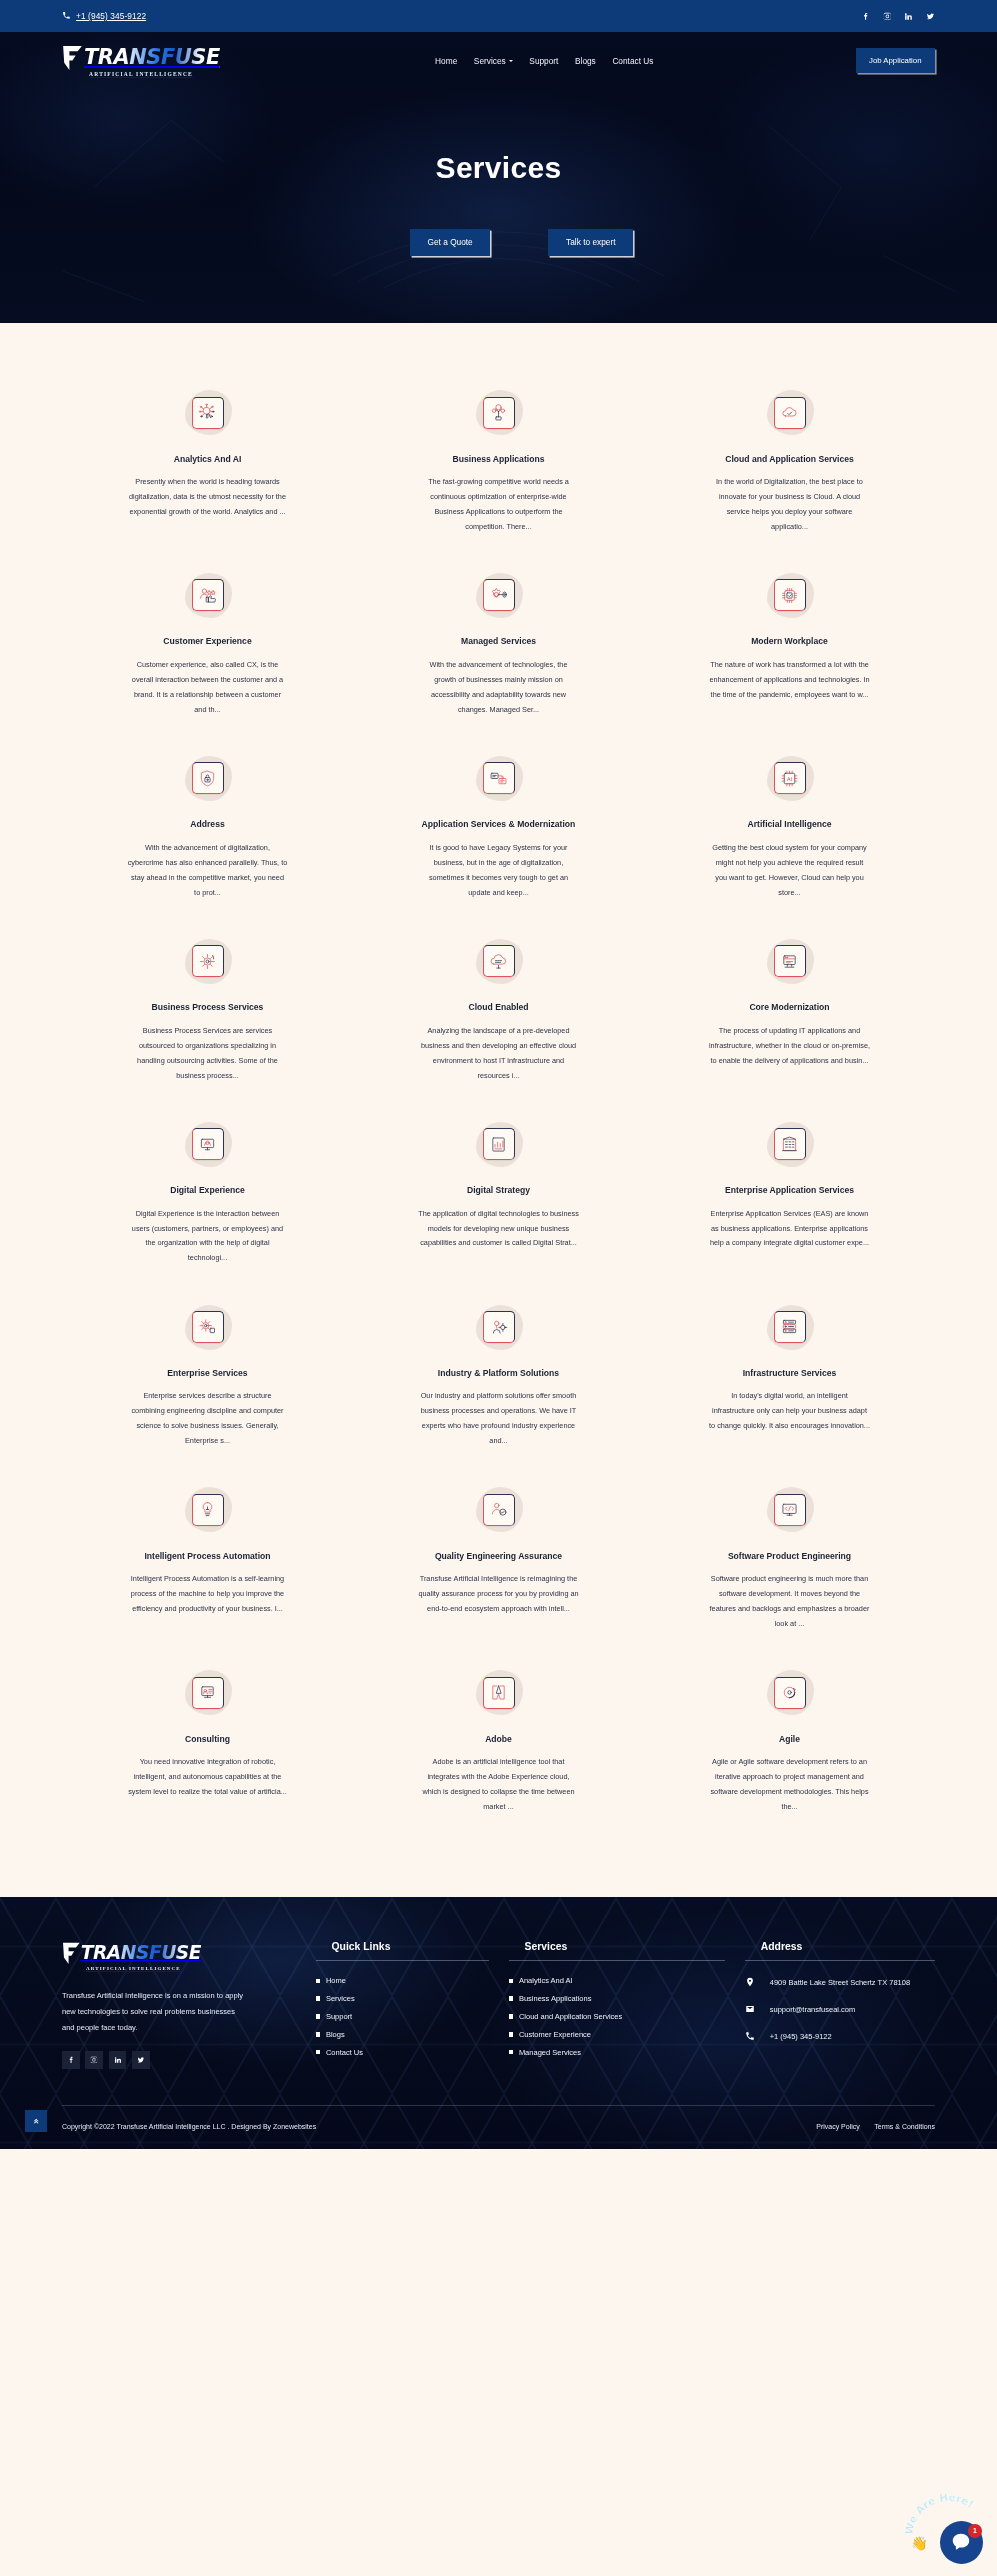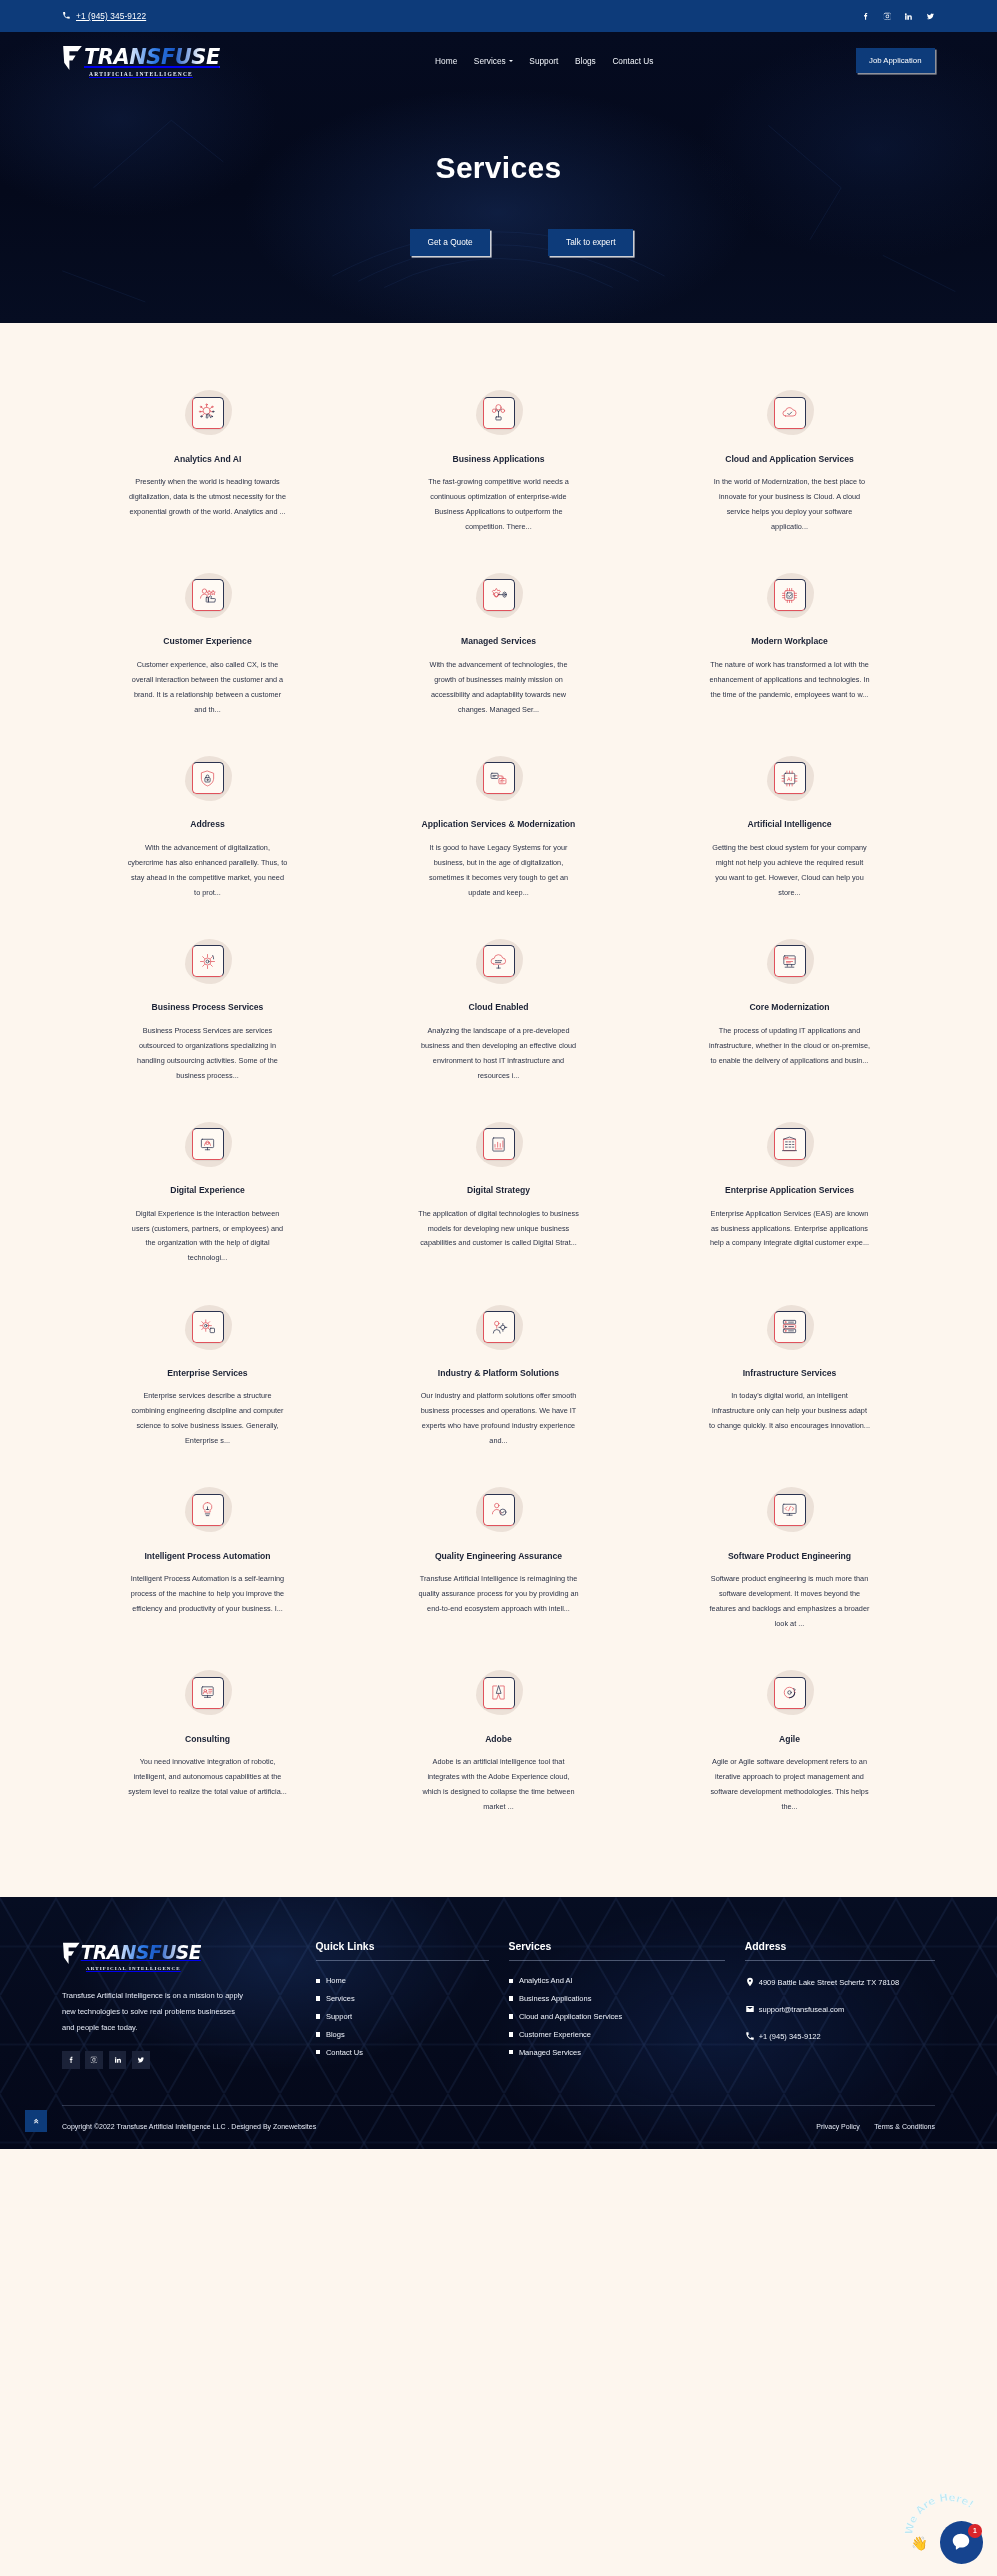--- a/index.html
+++ b/index.html
@@ -168,28 +168,28 @@
     margin-left:24px; margin-top:0.5px;
     font-family:"Liberation Serif", serif;
     font-size:5px; letter-spacing:1.1px; color:#eef2fa; font-weight:bold;
   }
   .f-about{ color:#e7ecf7; font-size:7.5px; line-height:2.1; margin-top:17.7px; max-width:187px;}
   .f-social{ display:flex; gap:5.7px; margin-top:15.6px; }
   .f-social a{
     width:17.7px;height:17.7px; background:#1b2238; display:flex; align-items:center; justify-content:center;
   }
   .f-social svg{ width:7.8px; height:7.8px; fill:#fff; }
-  .f-head{ color:#fff; font-size:10.4px; font-weight:bold; }
+  .f-head{ color:#fff; font-size:10.4px; font-weight:bold;margin-left:16px; }
   .f-rule{ height:0.5px; background:rgba(190,205,235,.38); margin:8.3px 0 15.6px; }
   .f-list{ list-style:none; }
   .f-list li{ margin-bottom:8.8px; display:flex; align-items:center; gap:5.7px; }
   .f-bullet{ width:4.7px;height:4.7px;background:#fff; flex:none; }
   .f-list a{ color:#eef2fa; font-size:7.5px; text-decoration:none; }
   .f-contact{ list-style:none; }
-  .f-contact li{ display:flex; gap:4px; margin-bottom:13.5px; align-items:flex-start; }
+  .f-contact li{ display:flex; gap:15px; margin-bottom:13.5px; align-items:flex-start; }
   .f-contact svg{ width:10px;height:10px; fill:#fff; flex:none; margin-top:1px;}
   .f-contact span{ color:#eef2fa; font-size:7.5px; line-height:1.75; }
   .f-bottom{
     position:relative; z-index:2;
     border-top:0.5px solid rgba(190,205,235,.22);
     display:flex; align-items:center; justify-content:space-between;
     padding:17.7px 0 18.7px;
   }
   .f-copy{ color:#e7ecf7; font-size:7px; }
   .f-legal{ display:flex; gap:14.5px; }
@@ -364,21 +364,21 @@
         <div class="icon-box">
           <div class="icon-blob"></div>
           <div class="icon-tile">
             <svg viewBox="0 0 48 48" fill="none" stroke-width="1.7" stroke-linecap="round" stroke-linejoin="round">
               <path d="M15 32h17a7 7 0 000-14 9 9 0 00-17 2 6 6 0 000 12z" stroke="#e0525c"></path>
               <path d="M20 26l3 3 6-6" stroke="#2b3350"></path>
             </svg>
           </div>
         </div>
         <div class="card-title">Cloud and Application Services</div>
-        <div class="card-desc">In the world of Modernization, the best place to innovate for your business is Cloud. A cloud service helps you deploy your software applicatio...</div>
+        <div class="card-desc">In the world of Digitalization, the best place to innovate for your business is Cloud. A cloud service helps you deploy your software applicatio...</div>
       </a>
       <a class="card" href="#">
         <div class="icon-box">
           <div class="icon-blob"></div>
           <div class="icon-tile">
             <svg viewBox="0 0 48 48" fill="none" stroke-width="1.7" stroke-linecap="round" stroke-linejoin="round">
               <circle cx="17" cy="14" r="5" stroke="#e0525c"></circle>
               <path d="M8 30a9 9 0 0118 0" stroke="#e0525c"></path>
               <path d="M28 13l1.5 3 3.3.4-2.4 2.3.6 3.3-3-1.6-3 1.6.6-3.3-2.4-2.3 3.3-.4z" stroke="#e0525c"></path>
               <path d="M37 13l1.5 3 3.3.4-2.4 2.3.6 3.3-3-1.6-3 1.6.6-3.3-2.4-2.3 3.3-.4z" stroke="#e0525c"></path>

